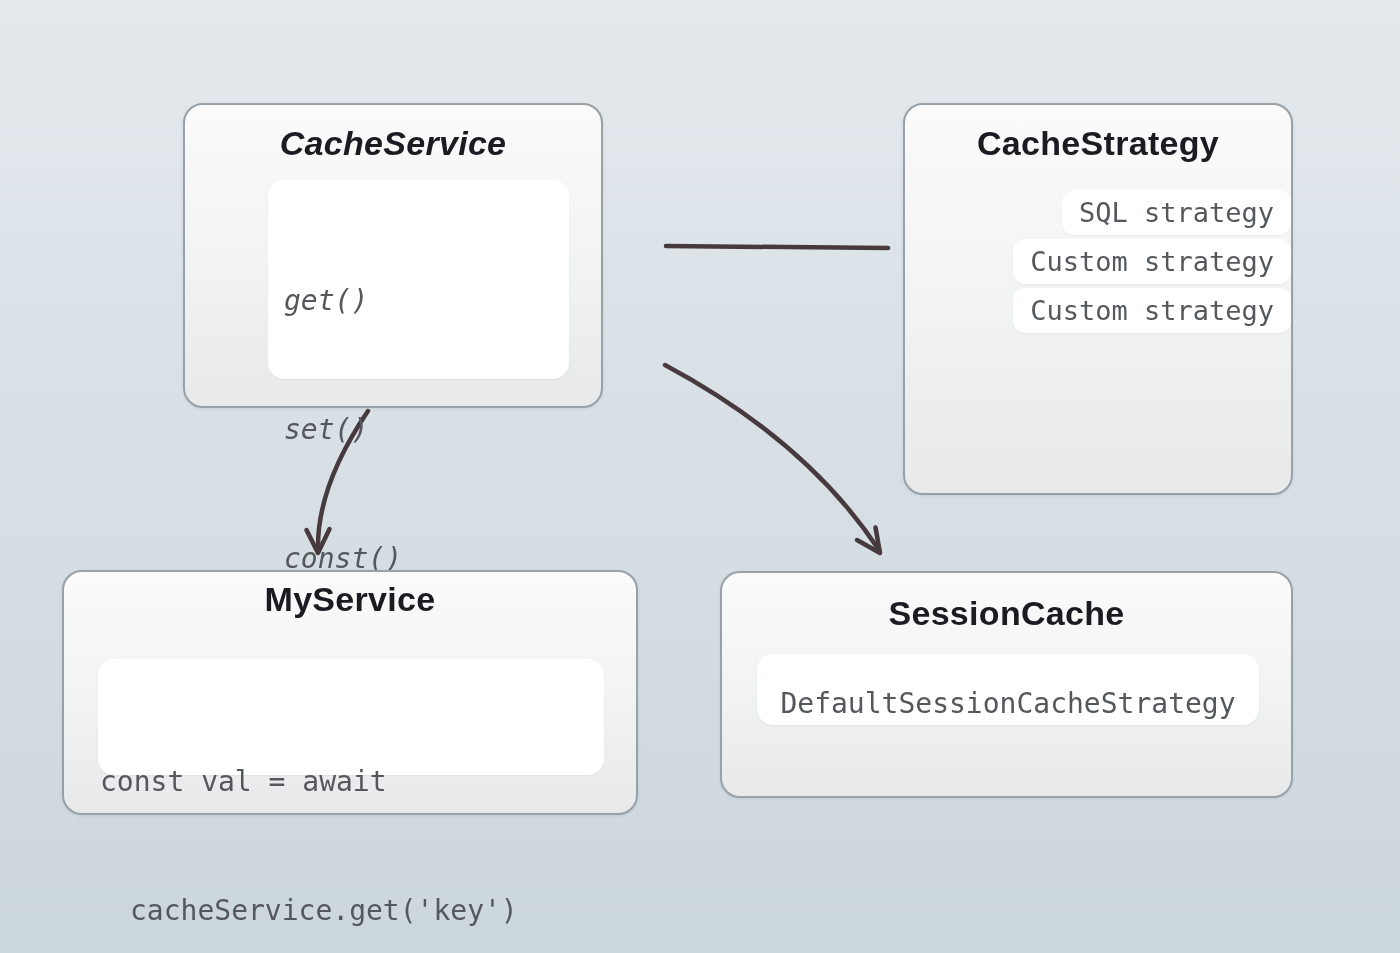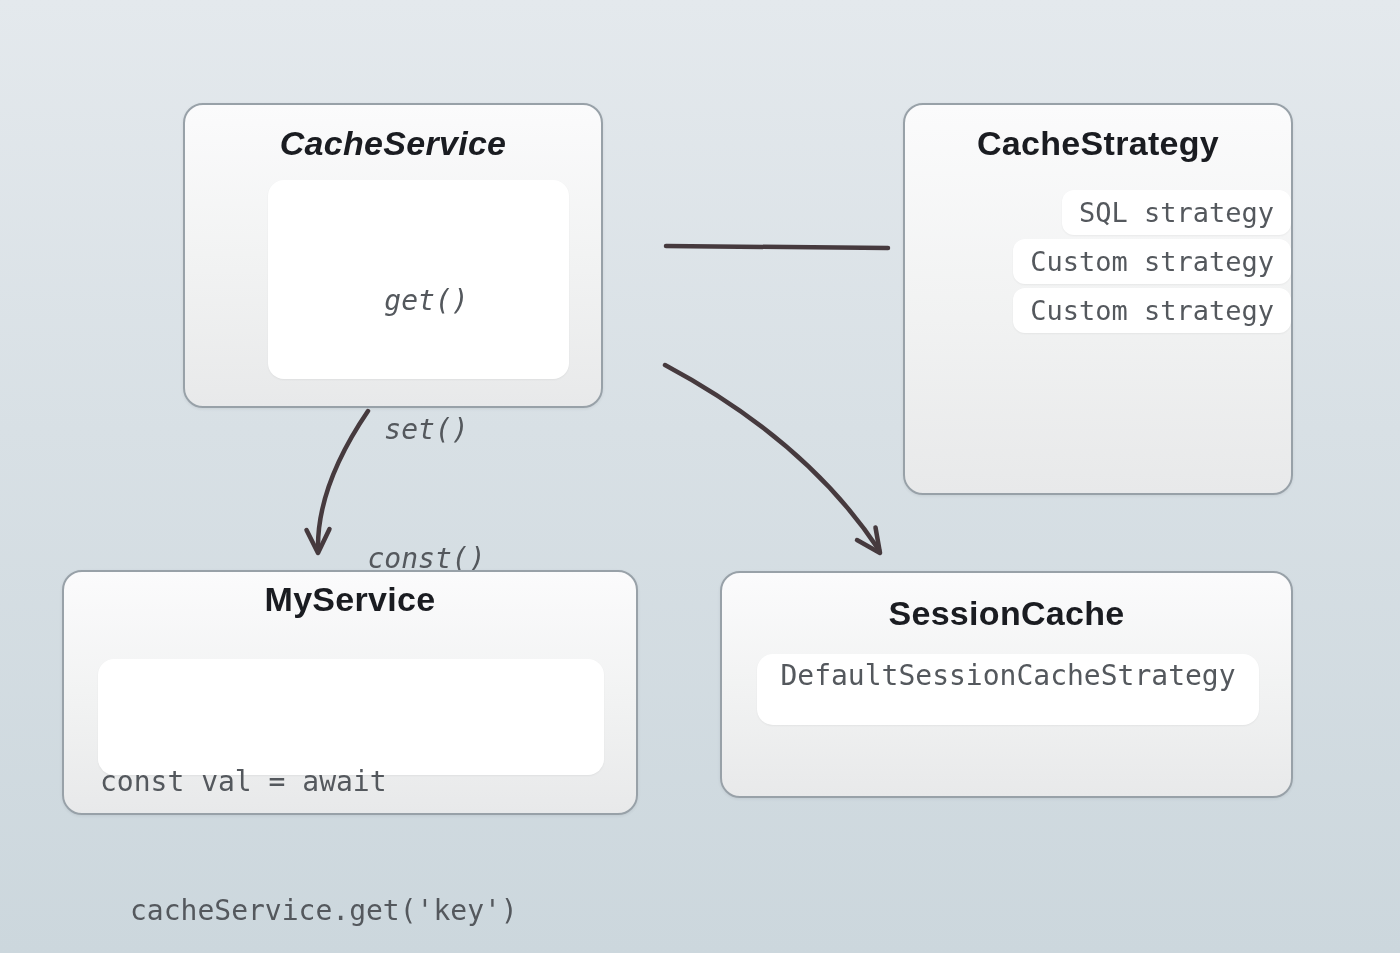--- a/index.html
+++ b/index.html
@@ -40,21 +40,21 @@
     box-shadow:0 1px 2px rgba(0,0,0,0.05);
     box-sizing:border-box;
     font-size:28px;
     line-height:43px;
     white-space:pre;
   }
 
   
   #node-cache-service { left:183px; top:103px; width:420px; height:305px;font-style:italic; }
   #node-cache-service .node-title { margin-top:17px; }
-  #node-cache-service .code-block { left:83px; top:75px; width:301px; height:199px; padding:13px 0 0 16px;text-align:center; }
+  #node-cache-service .code-block { left:83px; top:75px; width:301px; height:199px; padding:13px 0 0 16px; }
 
   
   #node-cache-strategy { left:903px; top:103px; width:390px; height:392px; }
   #node-cache-strategy .node-title { margin-top:17px; }
   .pill-stack { margin-top:26px; display:flex; flex-direction:column; align-items:flex-end; gap:4px; }
   .pill {
     background:#ffffff;
     border-radius:12px;
     padding:7px 17px;
     font-size:27px;
@@ -67,21 +67,21 @@
   #node-my-service { left:62px; top:570px; width:576px; height:245px; }
   #node-my-service .node-title { margin-top:6px; }
   #node-my-service .code-block { left:34px; top:87px; width:506px; height:116px; padding:15px 0 0 2px; }
   .code-line-indent { padding-left:30px; }
 
   
   #node-session-cache { left:720px; top:571px; width:573px; height:227px; }
   #node-session-cache .node-title { margin-top:19px; }
   #node-session-cache .code-block {
     left:35px; top:81px; width:502px; height:71px;
-    display:flex; align-items:flex-start; justify-content:center;
+    display:flex; align-items:flex-end; justify-content:center;
   }
 
   #edges-layer { position:absolute; left:0; top:0; width:1400px; height:953px; pointer-events:none; }
 </style>
 </head>
 <body>
 
 <svg id="edges-layer" viewBox="0 0 1400 953" xmlns="http://www.w3.org/2000/svg">
   <g stroke="#463a3e" fill="none" stroke-linecap="round" stroke-linejoin="round">
     <g>

